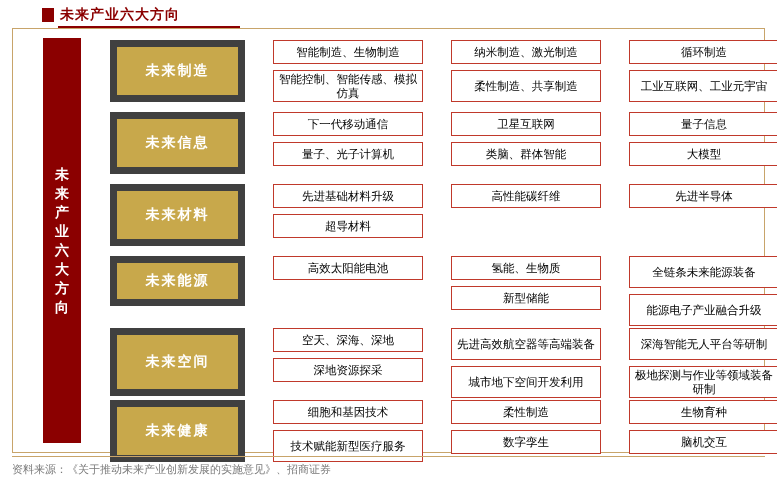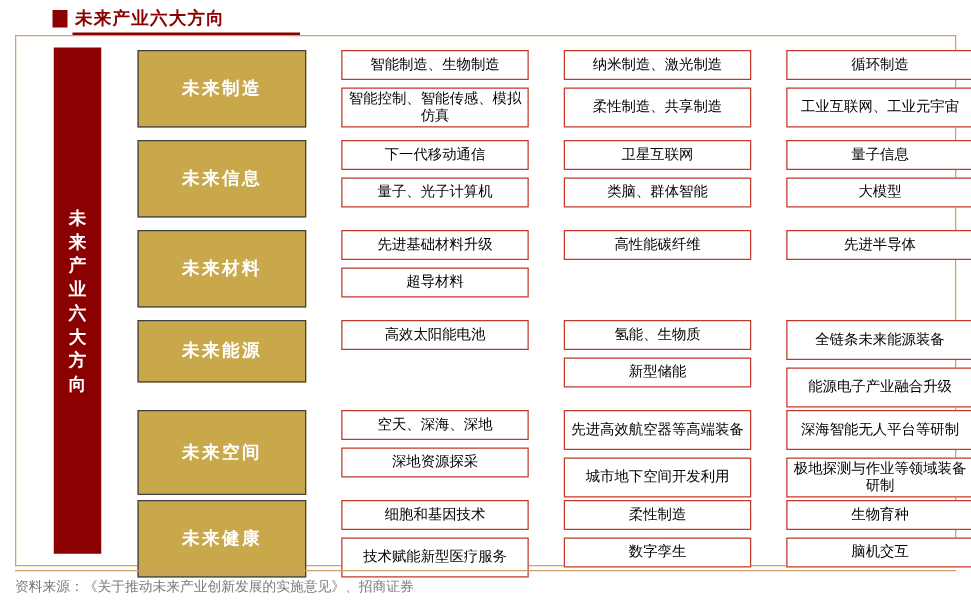--- a/index.html
+++ b/index.html
@@ -93,21 +93,21 @@
     position: absolute;
     left: 110px;
     width: 650px;
     display: flex;
     align-items: flex-start;
   }
   .cat {
     width: 135px;
     flex: 0 0 135px;
     background: #c8a84b;
-    border: 1px solid #404040;
+    border: 7px solid #404040;
     color: #ffffff;
     font-size: 14px;
     font-weight: bold;
     letter-spacing: 2px;
     display: flex;
     align-items: center;
     justify-content: center;
     box-sizing: border-box;
   }
   .col {

